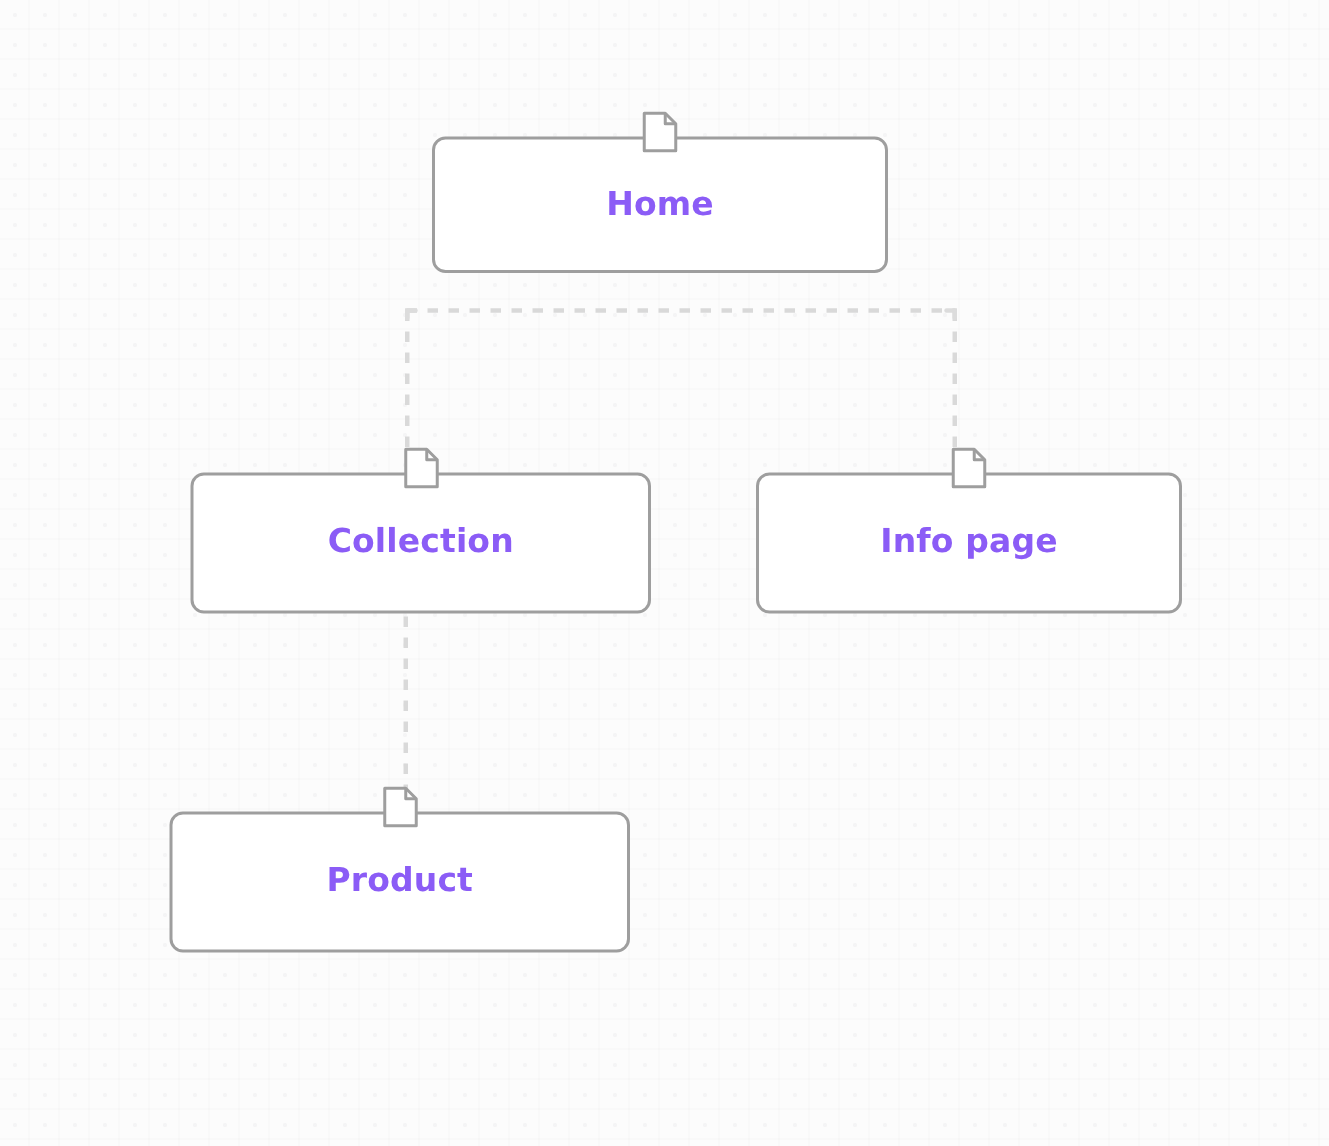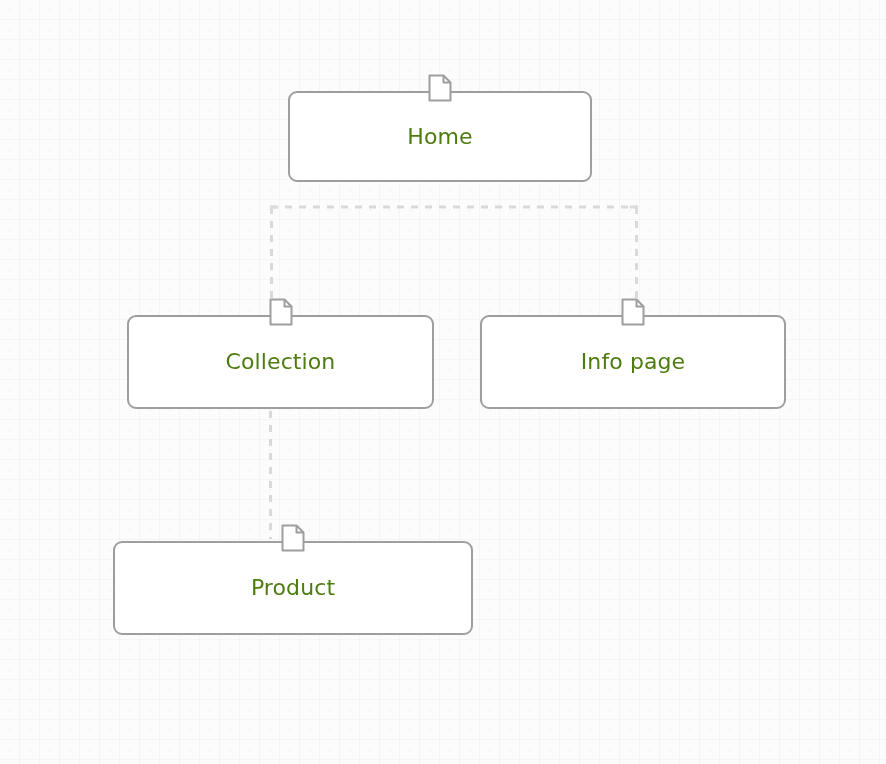--- a/index.html
+++ b/index.html
@@ -55,45 +55,45 @@
     border: 2px solid #9e9e9e;
     border-radius: 9px;
     display: flex;
     align-items: center;
     justify-content: center;
   }
 
   .node-label {
     font-size: 22px;
     line-height: 26px;
-    color: #4d7c0f;
+    color: #8b5cf6;
     letter-spacing: 0.1px;
-    font-weight: 400;
+    font-weight: 700;
     text-align: right;
     white-space: nowrap;
     user-select: none;
   }
 
   .node-icon {
     position: absolute;
     top: -20px;
     left: 50%;
     transform: translateX(-50%);
     width: 26px;
     height: 30px;
     line-height: 0;
   }
 
   .node-icon svg { display: block; }
 
   
   #node-home       { left: 288px; top: 91px;  width: 304px; height: 91px; }
   #node-collection { left: 127px; top: 315px; width: 307px; height: 94px; }
-  #node-info       { left: 480px; top: 315px; width: 306px; height: 94px; }
-  #node-product    { left: 113px; top: 541px; width: 360px; height: 94px; }
+  #node-info       { left: 504px; top: 315px; width: 284px; height: 94px; }
+  #node-product    { left: 113px; top: 541px; width: 307px; height: 94px; }
 </style>
 </head>
 <body>
 
 <div id="canvas">
 
   <div id="canvas-texture"></div>
 
   <svg id="edges" viewBox="0 0 886 764" width="886" height="764" xmlns="http://www.w3.org/2000/svg">
     <g fill="none" stroke="#d9d9d9" stroke-width="3" stroke-dasharray="7 7" stroke-linecap="butt">

